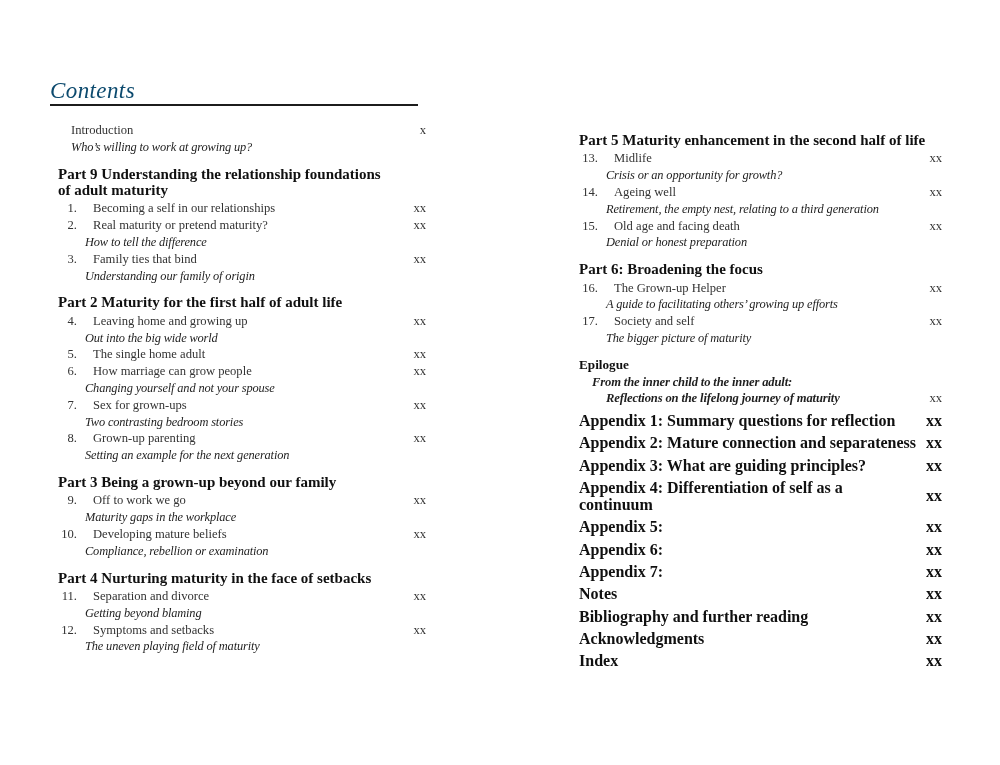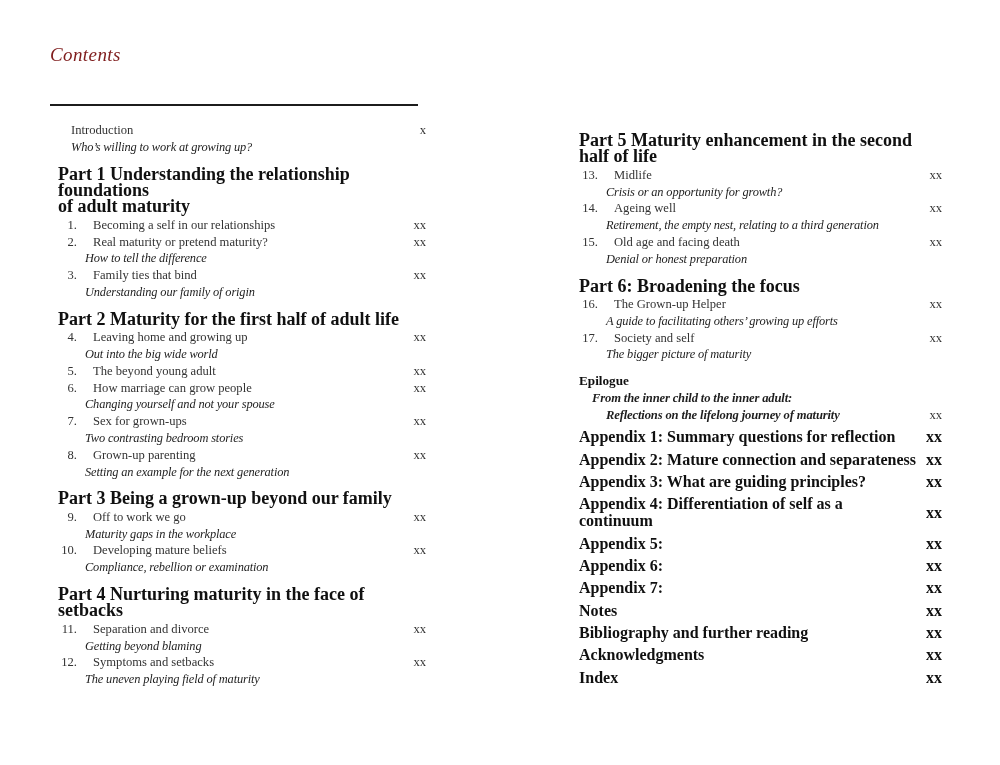--- a/index.html
+++ b/index.html
@@ -4,22 +4,22 @@
 <style>
   html, body { margin: 0; padding: 0; background: #ffffff; }
   body {
     width: 1000px; height: 765px; position: relative; overflow: hidden;
     font-family: "Liberation Serif", "DejaVu Serif", serif;
     color: #2e2e2e;
   }
   .sheet { position: absolute; inset: 0; background: #ffffff; }
 
   .contents-title {
-    position: absolute; left: 50px; top: 44px;
-    font-style: italic; font-size: 19px; color: #7f1d1d; letter-spacing: 0.4px;
+    position: absolute; left: 50px; top: 78px;
+    font-style: italic; font-size: 23px; color: #0c4a6e; letter-spacing: 0.4px;
   }
   .title-rule {
     position: absolute; left: 50px; top: 104px;
     width: 368px; height: 2px; background: #1c1c1c;
   }
 
   .col { position: absolute; top: 122px; font-size: 12.6px; }
   #col-left  { left: 58px;  width: 368px; }
   #col-right { left: 579px; width: 363px; }
 
@@ -30,21 +30,21 @@
 
   .sub {
     margin-left: 27px; line-height: 16.8px;
     font-style: italic; font-weight: normal; color: #1e1e1e;
     letter-spacing: -0.15px; white-space: nowrap; font-size: 12.4px;
   }
   .front .row { padding-left: 13px; }
   .front .sub { margin-left: 13px; }
 
   .part {
-    font-weight: bold; font-size: 18px; line-height: 16.4px;
+    font-weight: bold; font-size: 15px; line-height: 16.4px;
     color: #101010; margin-top: 10px; margin-bottom: 2px;
   }
 
   .epilogue { margin-top: 10px; }
   .ep-label { font-weight: bold; font-size: 13.2px; line-height: 16.8px; color: #101010; }
   .ep-line1 {
     margin-left: 13px; font-style: italic; font-weight: bold;
     color: #1e1e1e; line-height: 16.8px; letter-spacing: -0.15px;
   }
   .ep-row { display: flex; align-items: baseline; line-height: 16.8px; }
@@ -68,21 +68,21 @@
   <div class="title-rule"></div>
   <div class="col" id="col-left">
       <div class="front">
     <div class="row">
       <span class="entry-title">Introduction</span>
       <span class="pg">x</span>
     </div>
     <div class="sub">Who’s willing to work at growing up?</div>
   </div>
       <div class="part">
-    <div>Part 1 Understanding the relationship foundations</div>
+    <div>Part 9 Understanding the relationship foundations</div>
     <div>of adult maturity</div>
   </div>
       <div class="chapter">
     <div class="row">
       <span class="num">1.</span>
       <span class="entry-title">Becoming a self in our relationships</span>
       <span class="pg">xx</span>
     </div>
 
   </div>
@@ -110,21 +110,21 @@
     <div class="row">
       <span class="num">4.</span>
       <span class="entry-title">Leaving home and growing up</span>
       <span class="pg">xx</span>
     </div>
     <div class="sub">Out into the big wide world</div>
   </div>
       <div class="chapter">
     <div class="row">
       <span class="num">5.</span>
-      <span class="entry-title">The beyond young adult</span>
+      <span class="entry-title">The single home adult</span>
       <span class="pg">xx</span>
     </div>
   </div>
       <div class="chapter">
     <div class="row">
       <span class="num">6.</span>
       <span class="entry-title">How marriage can grow people</span>
       <span class="pg">xx</span>
     </div>
     <div class="sub">Changing yourself and not your spouse</div>

